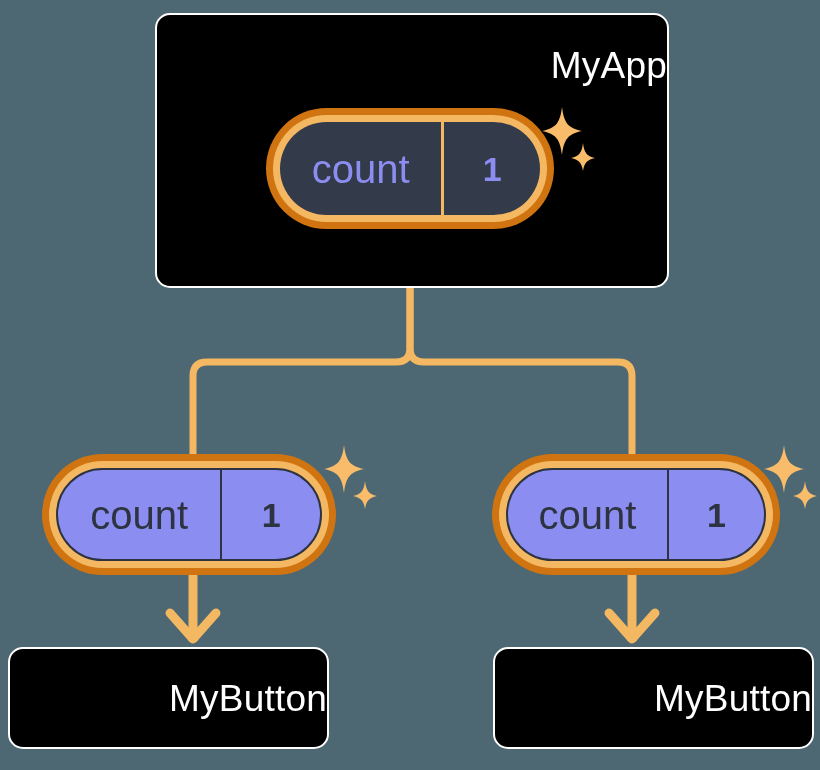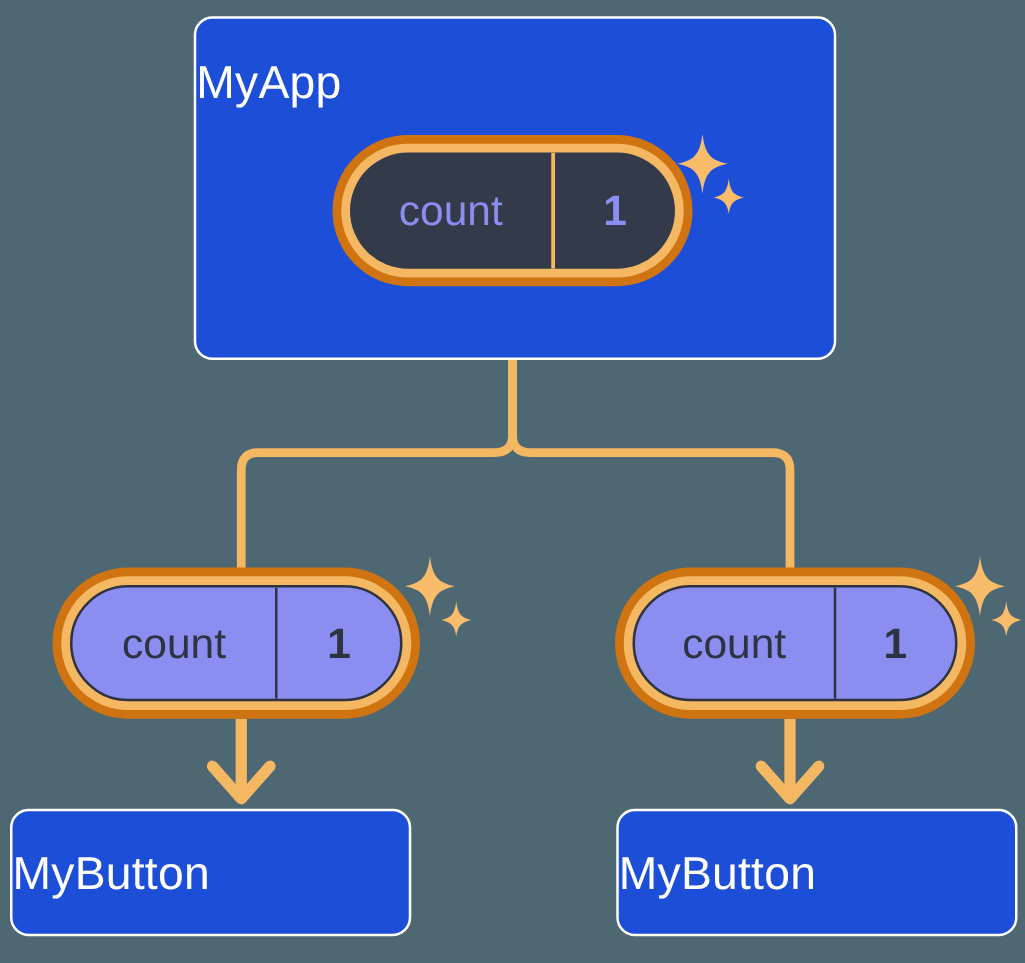--- a/index.html
+++ b/index.html
@@ -24,26 +24,26 @@
     position: absolute;
     left: 0; top: 0;
     width: 820px; height: 770px;
     pointer-events: none;
   }
 
   
   .card {
     position: absolute;
     box-sizing: border-box;
-    background: #1d4ed8;
+    background: #000000;
     border: 2.5px solid #ffffff;
     border-radius: 15px;
     display: flex;
     flex-direction: column;
-    align-items: flex-start;
+    align-items: flex-end;
   }
   .card-title {
     color: #ffffff;
     font-size: 37px;
     font-weight: 400;
     letter-spacing: 0.2px;
     line-height: 1;
     white-space: nowrap;
   }
   #app-card {
@@ -84,21 +84,21 @@
     align-items: stretch;
     overflow: hidden;
   }
   .pill-key, .pill-val {
     display: flex;
     align-items: center;
     justify-content: center;
     line-height: 1;
     white-space: nowrap;
   }
-  .pill-key { flex: 0 0 62%; font-size: 34px; font-weight: 400; }
+  .pill-key { flex: 0 0 62%; font-size: 40px; font-weight: 400; }
   .pill-val { flex: 1 1 auto; font-size: 34px; font-weight: 700; }
 
   
   #pill-app {
     left: 266px; top: 108px;
     width: 288px;
   }
   #pill-app .pill-inner {
     background: #333a4a;
     border: 0;

